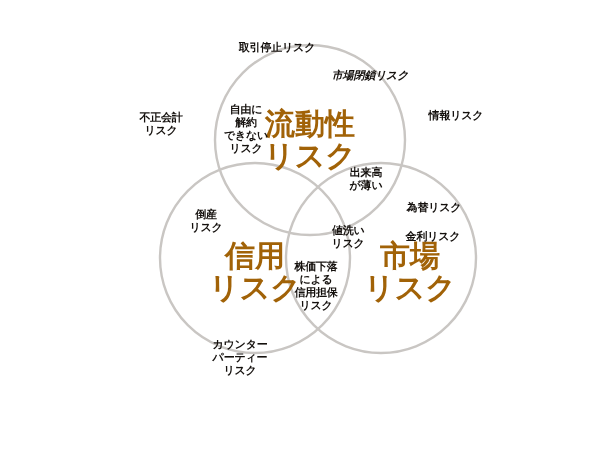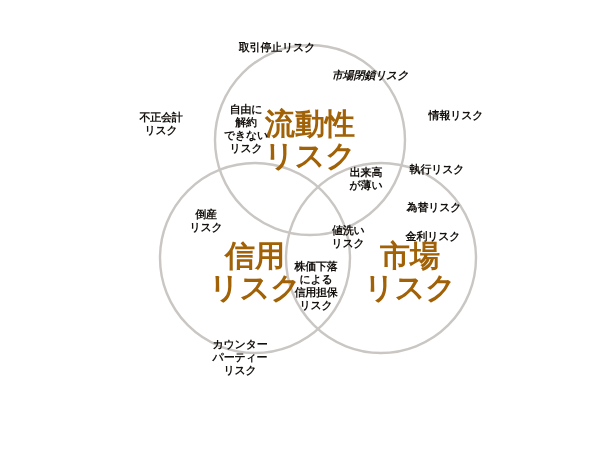--- a/index.html
+++ b/index.html
@@ -79,21 +79,20 @@
   <div class="lbl" style="left:246px; top:130px;">自由に
 解約
 できない
 リスク</div>
 
   <div class="lbl" style="left:456px; top:116px;font-family:Liberation Mono, monospace;">情報リスク</div>
 
   <div class="lbl" style="left:366px; top:180px;">出来高
 が薄い</div>
 
-  <div class="lbl" style="left:437px; top:170px;">執行リスク</div>
 
   <div class="lbl" style="left:206px; top:222px;">倒産
 リスク</div>
 
   <div class="lbl" style="left:434px; top:208px;">為替リスク</div>
 
   <div class="lbl" style="left:348px; top:238px;text-align:right;">値洗い
 リスク</div>
 
   <div class="lbl" style="left:433px; top:237px;">金利リスク</div>

